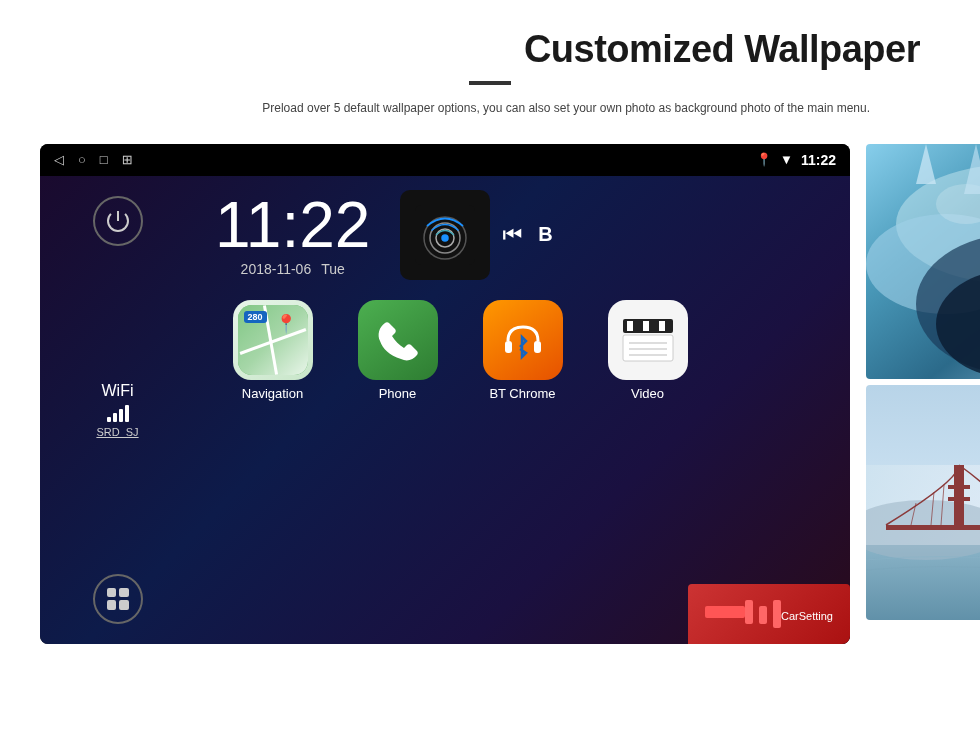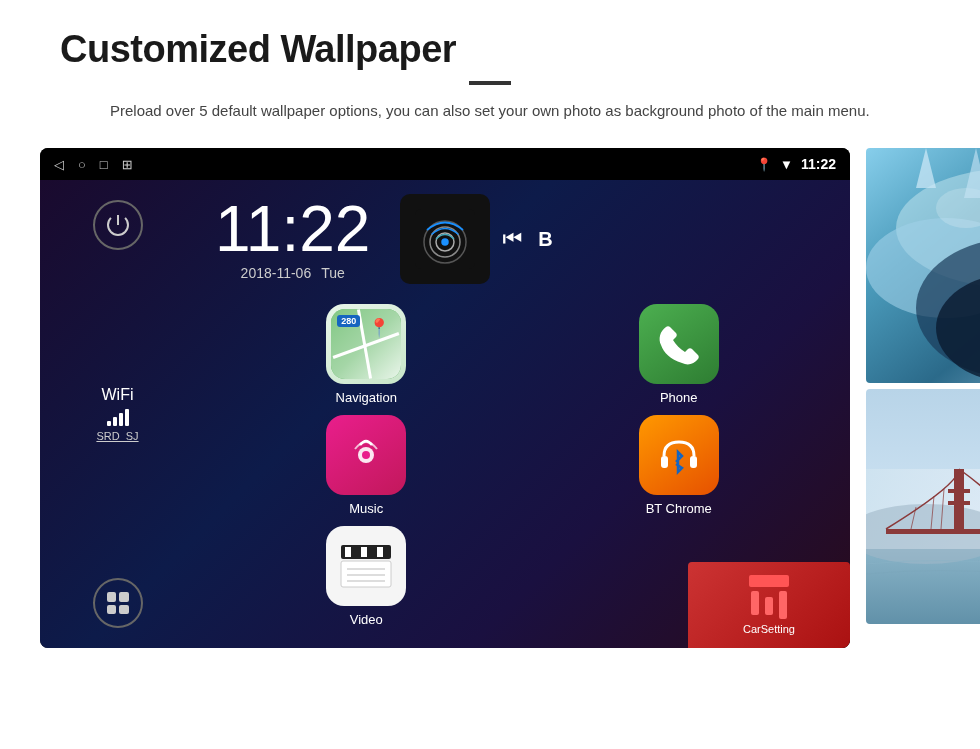--- a/index.html
+++ b/index.html
@@ -5,40 +5,40 @@
     * { margin: 0; padding: 0; box-sizing: border-box; }
     body {
       width: 980px;
       height: 749px;
       background: #ffffff;
       font-family: Arial, sans-serif;
       overflow: hidden;
     }
 
     .page-header {
-      text-align: left;
+      text-align: right;
       padding: 28px 60px 16px;
     }
 
     .page-title {
       font-size: 38px;
       font-weight: 900;
       color: #1a1a1a;
       letter-spacing: -0.5px;
     }
 
     .title-divider {
       width: 42px;
       height: 4px;
       background: #333;
       margin: 10px auto 14px;
     }
 
     .page-subtitle {
-      font-size: 15px;
+      font-size: 12px;
       color: #444;
       line-height: 1.55;
       max-width: 760px;
       margin: 0 auto;
     }
 
     .content-area {
       display: flex;
       padding: 10px 40px 0;
       gap: 16px;
@@ -241,21 +241,21 @@
     }
 
     .media-ctrl {
       color: #fff;
       font-size: 22px;
     }
 
     
     .app-grid {
       display: grid;
-      grid-template-columns: repeat(2, 1fr);
+      grid-template-columns: repeat(5, 1fr);
       gap: 10px;
       padding: 10px 20px 10px;
     }
 
     .app-item {
       display: flex;
       flex-direction: column;
       align-items: center;
       cursor: pointer;
     }
@@ -526,32 +526,20 @@
 
           <div class="app-item">
             <div class="app-icon phone-app">
               <svg width="50" height="50" viewBox="0 0 50 50">
                 <path d="M12 8c1-1 3-1 4 0l6 6c1 1 1 3 0 4l-3 3c3 5 7 9 12 12l3-3c1-1 3-1 4 0l6 6c1 1 1 3 0 4-4 5-10 7-16 4C16 40 10 34 7 26c-3-6-1-14 5-18z" fill="white"></path>
               </svg>
             </div>
             <span class="app-label">Phone</span>
           </div>
 
-          <div class="app-item">
-            <div class="app-icon music-app">
-              <svg width="52" height="52" viewBox="0 0 52 52">
-                <circle cx="26" cy="26" r="22" fill="none"></circle>
-                <circle cx="26" cy="26" r="8" fill="white" opacity="0.9"></circle>
-                <circle cx="26" cy="26" r="4" fill="#e91e8c"></circle>
-                <path d="M20 16 Q26 8 32 16" fill="none" stroke="white" stroke-width="2.5"></path>
-                <path d="M15 20 Q26 6 37 20" fill="none" stroke="white" stroke-width="2" opacity="0.7"></path>
-              </svg>
-            </div>
-            <span class="app-label">Music</span>
-          </div>
 
           <div class="app-item">
             <div class="app-icon btmusic-app">
               <svg width="50" height="50" viewBox="0 0 50 50">
 
                 <path d="M10 26 Q10 12 25 12 Q40 12 40 26" fill="none" stroke="white" stroke-width="3"></path>
                 <rect x="7" y="26" width="7" height="12" rx="3" fill="white"></rect>
                 <rect x="36" y="26" width="7" height="12" rx="3" fill="white"></rect>
 
                 <path d="M22 32 L28 26 L24 22 L24 42 L28 38 L22 34" fill="none" stroke="#1565c0" stroke-width="2.5"></path>
@@ -582,21 +570,21 @@
                   <line x1="10" y1="40" x2="48" y2="40" stroke="#ddd" stroke-width="2"></line>
                 </svg>
               </div>
             </div>
             <span class="app-label">Video</span>
           </div>
 
         </div>
       </div>
 
-      <div style="position:absolute; bottom:0; right:0; width:162px; height:86px; background: linear-gradient(135deg, #cc3333, #aa1111); display:flex; flex-direction:column; align-items:center; justify-content:center; border-radius:4px 4px 0 0; overflow:hidden;">
+      <div style="position:absolute; bottom:0; right:0; width:162px; height:60px; background: linear-gradient(135deg, #cc3333, #aa1111); display:flex; flex-direction:row; align-items:center; justify-content:center; border-radius:4px 4px 0 0; overflow:hidden;">
         <div style="width:40px; height:12px; background:#ff5555; border-radius:2px; margin-bottom:4px;"></div>
         <div style="display:flex; gap:6px;">
           <div style="width:8px; height:24px; background:#ff6666; border-radius:2px;"></div>
           <div style="width:8px; height:18px; background:#ff6666; border-radius:2px; margin-top:6px;"></div>
           <div style="width:8px; height:28px; background:#ff6666; border-radius:2px;"></div>
         </div>
         <span style="color:#fff; font-size:11px; margin-top:4px;">CarSetting</span>
       </div>
 
     </div>

